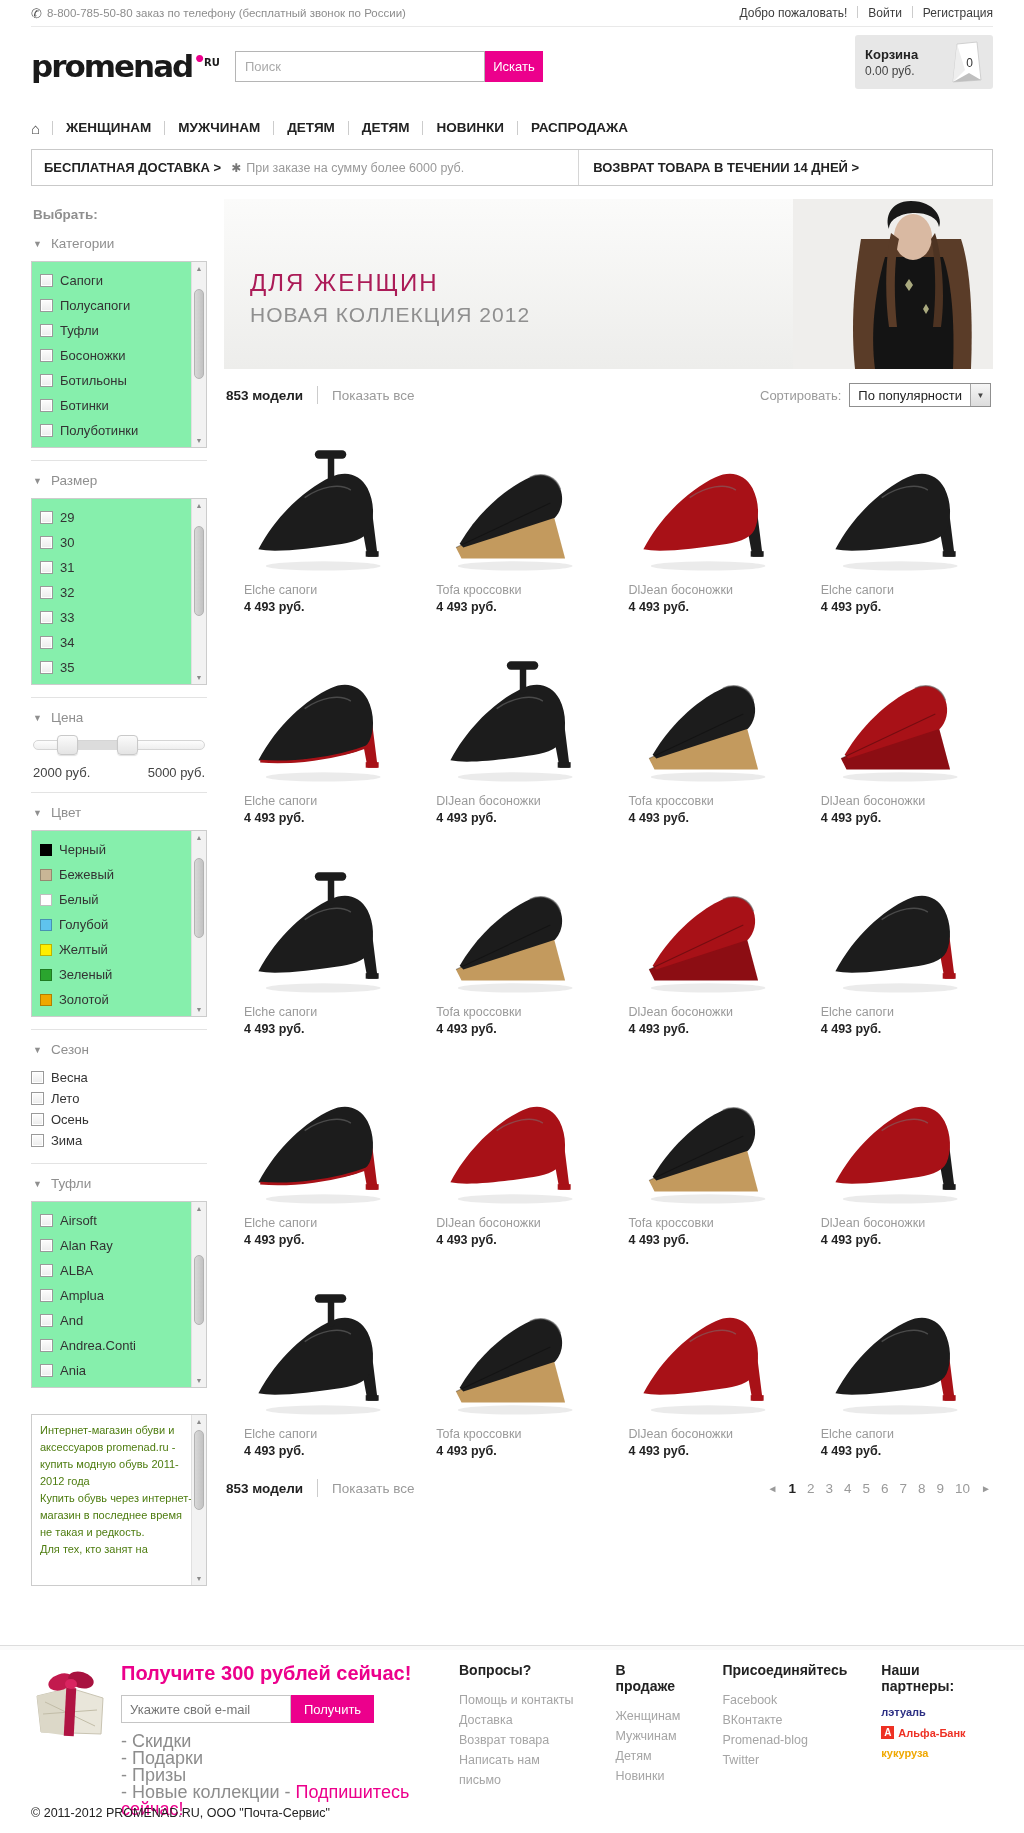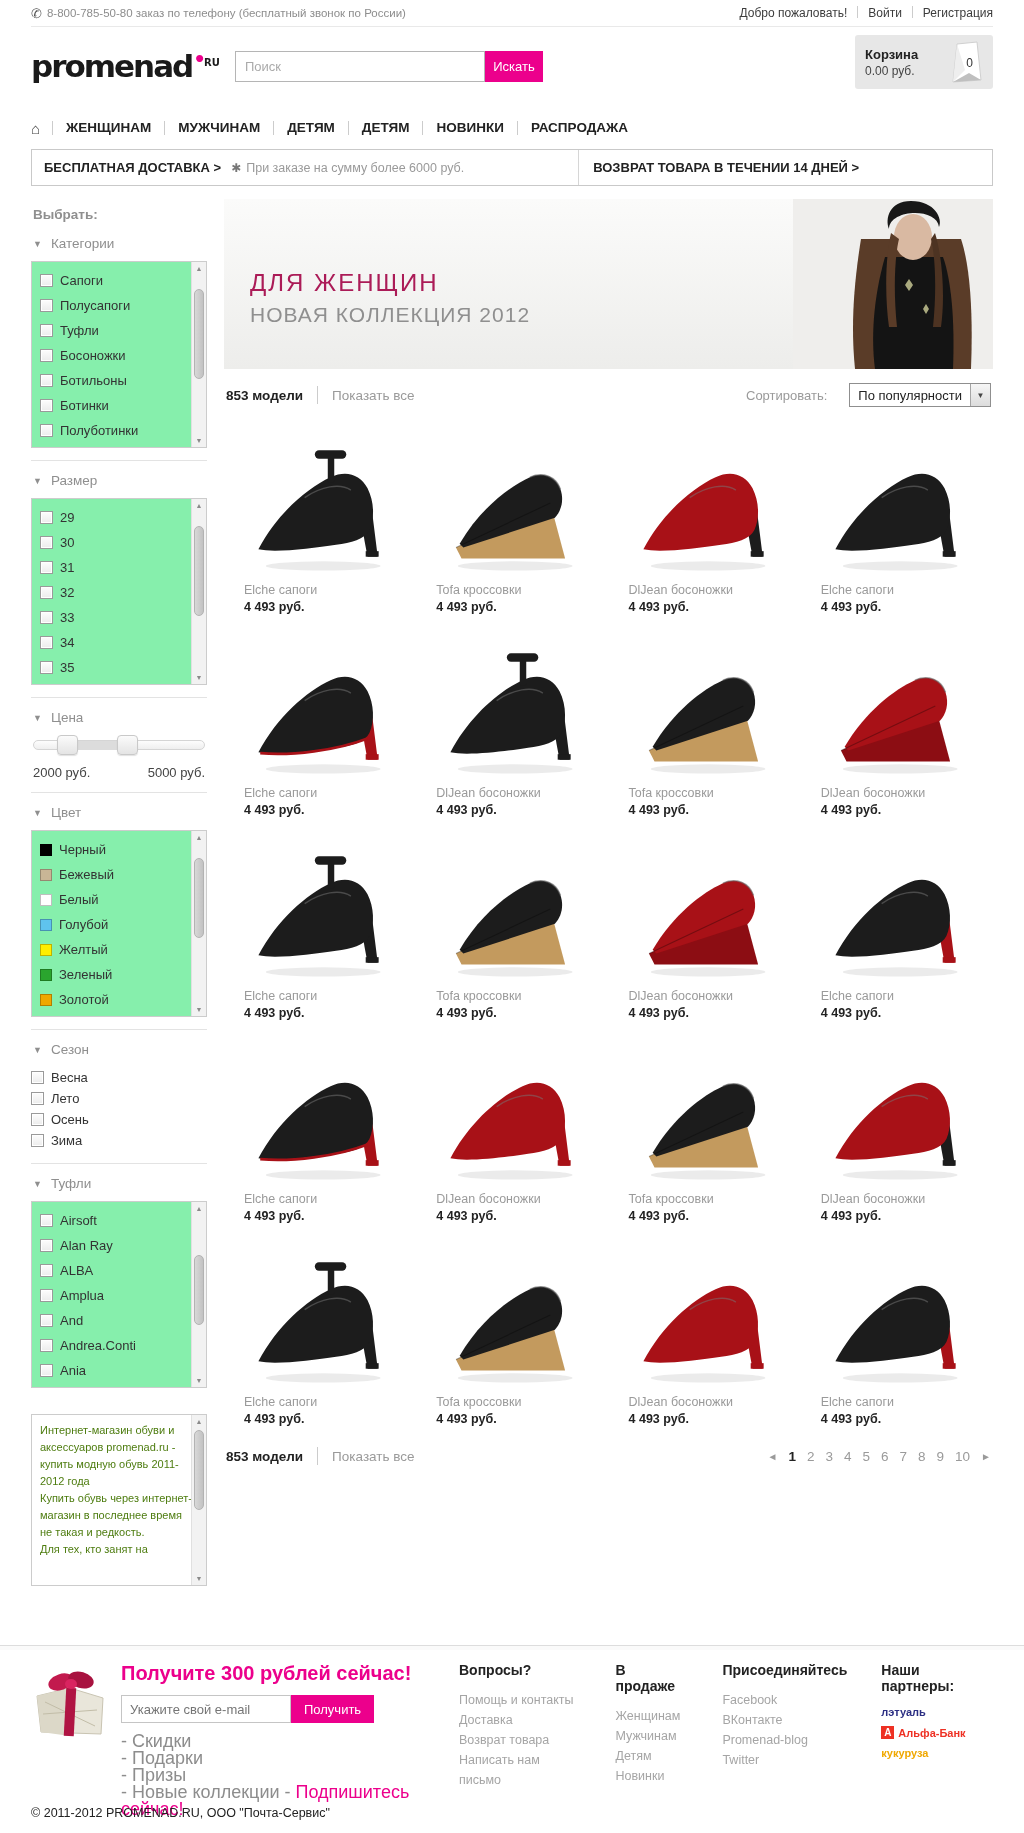--- a/index.html
+++ b/index.html
@@ -85,29 +85,29 @@
   
   .banner{position:relative;height:170px;background:linear-gradient(#fbfbfa,#ededeb);overflow:hidden;cursor:pointer}
   .banner-title{position:absolute;left:26px;top:70px;font-size:24px;letter-spacing:2px;color:#ab1b57;font-weight:normal}
   .banner-sub{position:absolute;left:26px;top:104px;font-size:21px;letter-spacing:1px;color:#8f8f8f}
   .banner-model{position:absolute;right:0;top:0;height:170px}
   
   .results{display:flex;align-items:center;margin:14px 2px 4px;height:24px}
   .res-count{font-weight:bold;font-size:13.5px;color:#222}
   .res-sep{width:1px;height:18px;background:#ccc;margin:0 14px}
   .res-show{color:#9a9a9a;font-size:13.5px;cursor:pointer}
-  .sort{margin-left:auto;display:flex;align-items:center;gap:22px}
+  .sort{margin-left:auto;display:flex;align-items:center;gap:8px}
   .sort-label{color:#9a9a9a;font-size:13px}
   .select{border:1px solid #8f8f8f;background:#fff;height:24px;display:flex;align-items:center;cursor:pointer}
   .select .val{padding:0 8px;font-size:13px;color:#222}
   .select .btn{width:20px;height:22px;margin:0;border-left:1px solid #a5a5a5;
                background:linear-gradient(#f6f6f6,#dcdcdc);display:flex;align-items:center;justify-content:center;
                font-size:8px;color:#444}
   
-  .grid{display:grid;grid-template-columns:repeat(4,1fr);row-gap:6px;margin-top:10px}
+  .grid{display:grid;grid-template-columns:repeat(4,1fr);row-gap:14px;margin-top:10px}
   .card{padding:4px 10px 0 20px;cursor:pointer}
   .shoe-box{height:152px;display:flex;align-items:flex-end;justify-content:center}
   .p-name{color:#9a9a9a;font-size:12.5px;margin-top:10px}
   .p-price{color:#222;font-weight:bold;font-size:12.5px;margin-top:3px}
   .results.bottom{margin-top:18px}
   .pagination{margin-left:auto;display:flex;align-items:center;gap:11px;font-size:13.5px}
   .pagination .arrow{color:#9a9a9a;font-size:10px;cursor:pointer}
   .pagination .pg{color:#9a9a9a;cursor:pointer}
   .pagination .pg.current{color:#222;font-weight:bold}
   

